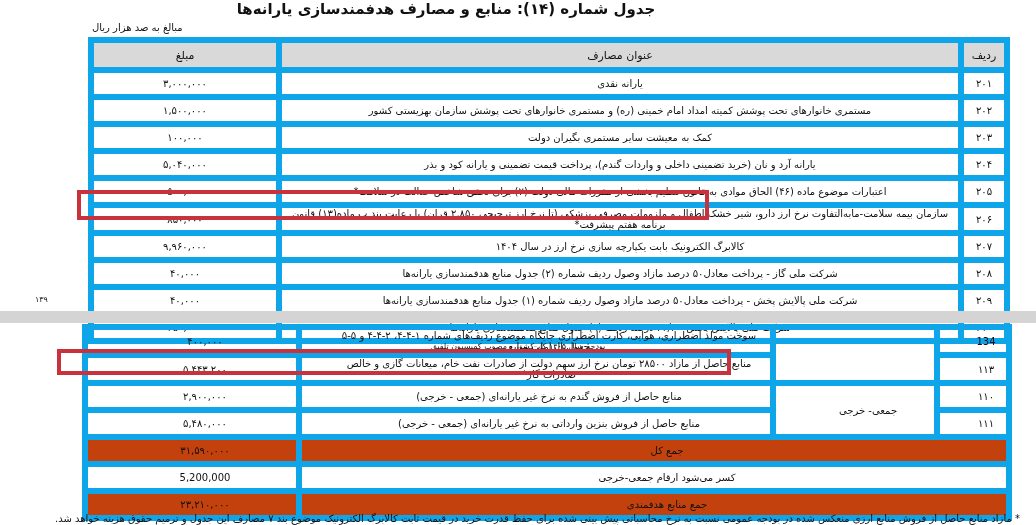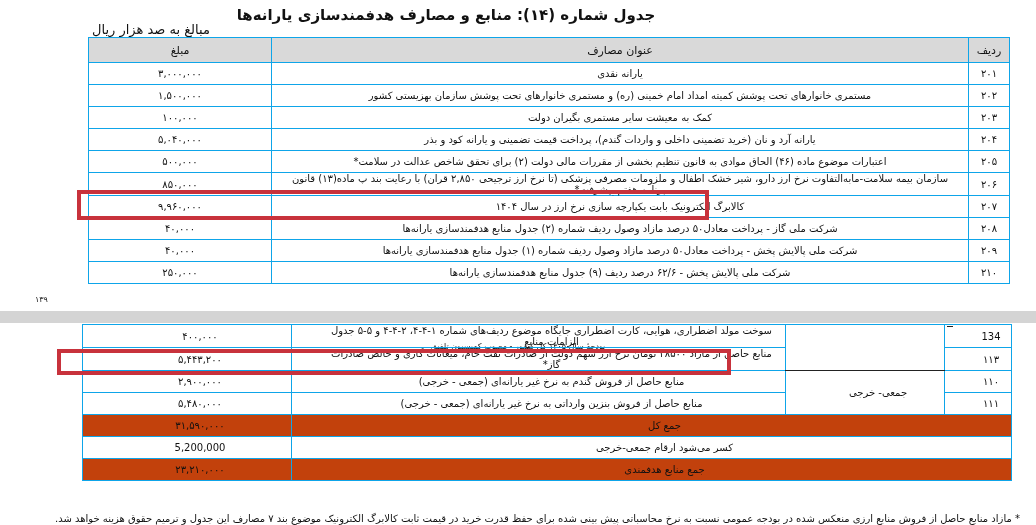--- a/index.html
+++ b/index.html
@@ -1,28 +1,28 @@
 <!DOCTYPE html>
 <html><head>
 <meta charset="utf-8">
 <style>
   html, body { margin:0; padding:0; }
   body {
     width:1036px; height:525px; position:relative; overflow:hidden;
     background:#ffffff; font-family:"DejaVu Sans", sans-serif; color:#111;
   }
   .title {
-    position:absolute; top:6px; left:0; width:892px; text-align:center;
+    position:absolute; top:0; left:0; width:892px; text-align:center;
     font-weight:bold; font-size:15px; direction:rtl;
   }
   .unit {
-    position:absolute; top:22px; left:92px; font-size:13px; direction:rtl;
+    position:absolute; top:22px; left:92px; font-size:10px; direction:rtl;
   }
   table { border-collapse:collapse; position:absolute; direction:rtl; }
-  td, th { border:1px solid #0ea5e9; font-size:10px; text-align:center; padding:0 6px; font-weight:normal; }
+  td, th { border:6px solid #0ea5e9; font-size:10px; text-align:center; padding:0 6px; font-weight:normal; }
   .t1 { top:37px; left:88px; width:922px; }
   .t1 th { background:#d9d9d9; height:24px; font-size:11px; }
   .t1 td { height:21px; }
   .c-row { width:28px; }
   .c-amt { width:170px; }
   .footer-line {
     position:absolute; top:295px; left:0; width:1036px; font-size:8px;
   }
   .footer-text { position:absolute; left:0; width:1036px; text-align:center; direction:rtl;margin-top:47px; }
   .page-num { position:absolute; left:35px; }

